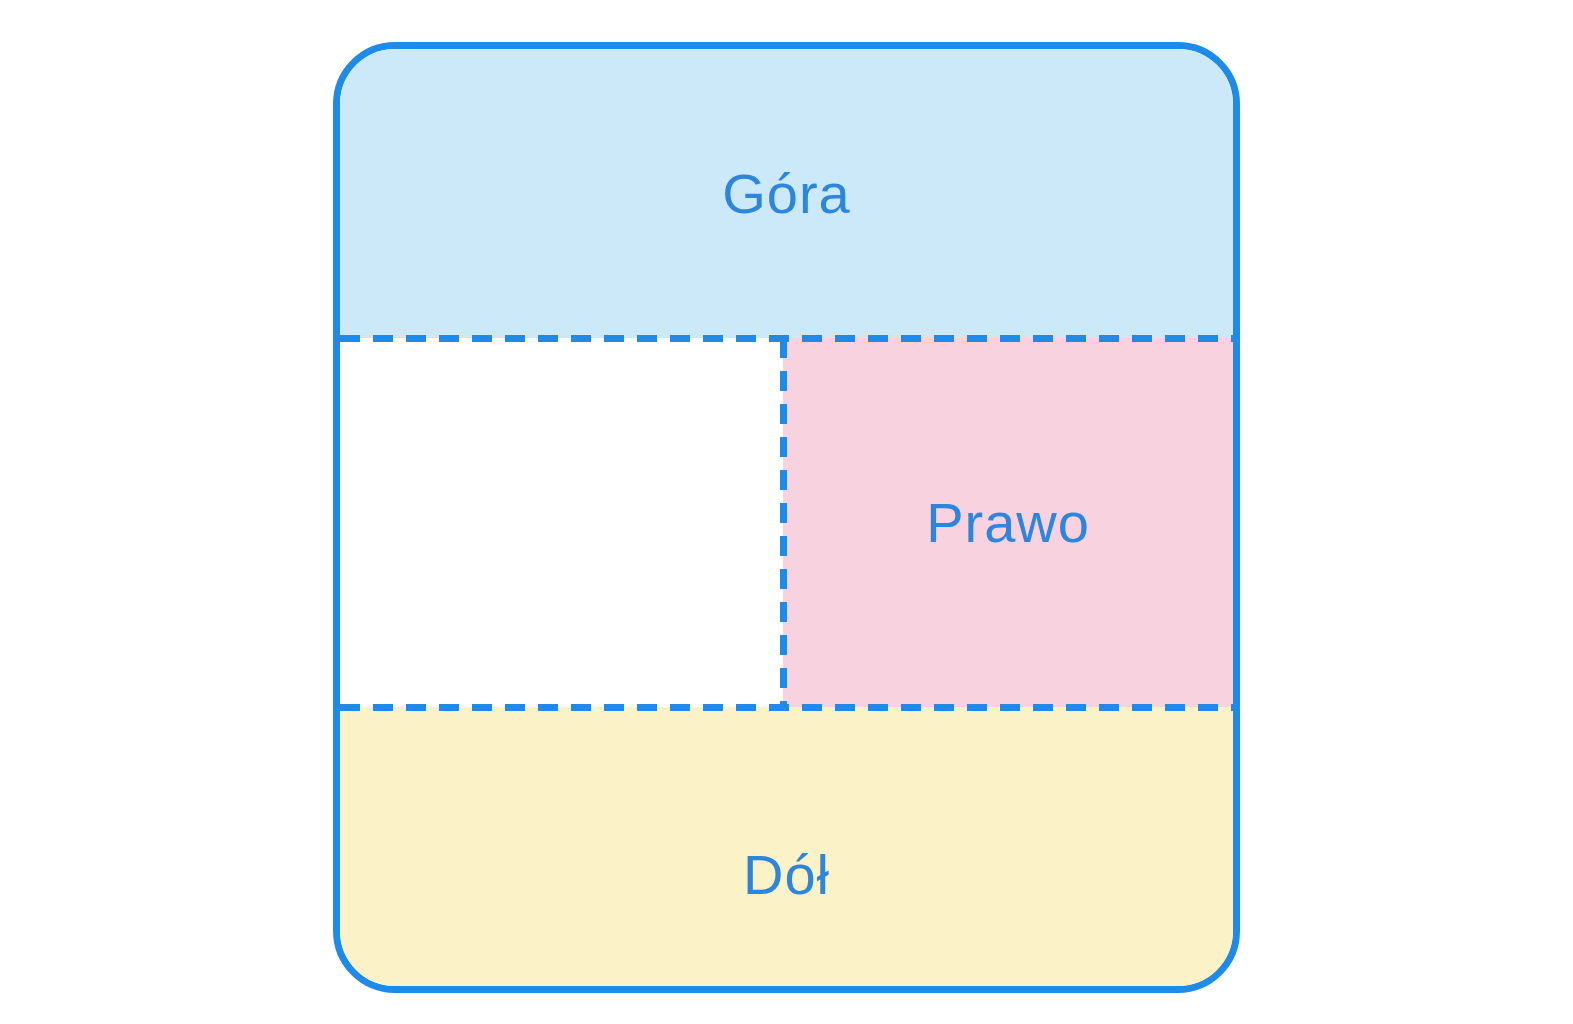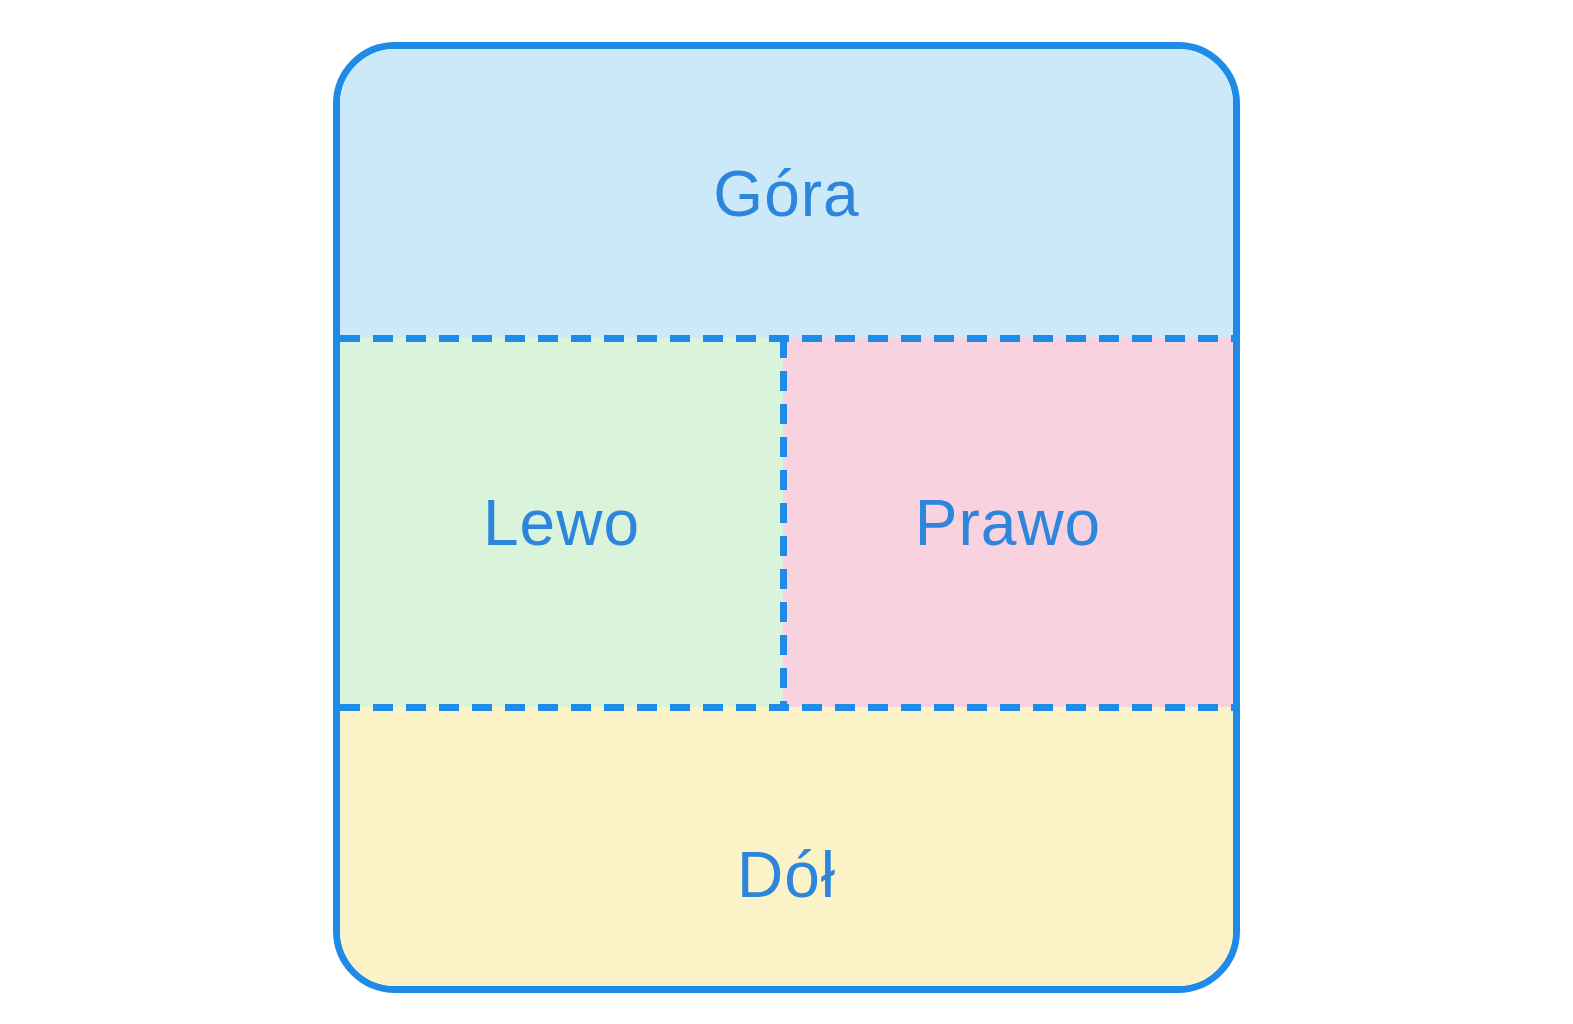--- a/index.html
+++ b/index.html
@@ -33,21 +33,21 @@
     position: absolute;
     display: flex;
     align-items: center;
     justify-content: center;
   }
   .region-top    { left: 0; top: 0;     width: 893px; height: 289px; }
   .region-left   { left: 0; top: 289px; width: 443px; height: 369px; }
   .region-right  { left: 443px; top: 289px; width: 450px; height: 369px; }
   .region-bottom { left: 0; top: 658px; width: 893px; height: 279px; }
   .region-label {
-    font-size: 64px;
+    font-size: 56px;
     font-weight: 400;
     letter-spacing: 1px;
     color: var(--text-color, #2e86dc);
     line-height: 1;
     user-select: none;
   }
   .region-bottom .region-label {
     transform: translateY(28px);
   }
   .divider {
@@ -81,23 +81,20 @@
 </head>
 <body style="background: rgb(255, 255, 255);">
 
 <div class="canvas">
   <div class="container">
 
     <div class="region region-top" style="background: rgb(204, 233, 250);">
       <span class="region-label">Góra</span>
     </div>
 
-    <div class="region region-left" style="background: rgb(217, 244, 218);">
-      <span class="region-label">Lewo</span>
-    </div>
 
     <div class="region region-bottom" style="background: rgb(251, 242, 200);">
       <span class="region-label">Dół</span>
     </div>
 
     <div class="region region-right" style="background: rgb(249, 210, 224);">
       <span class="region-label">Prawo</span>
     </div>
 
     <div class="divider divider-h divider-h1"></div>

